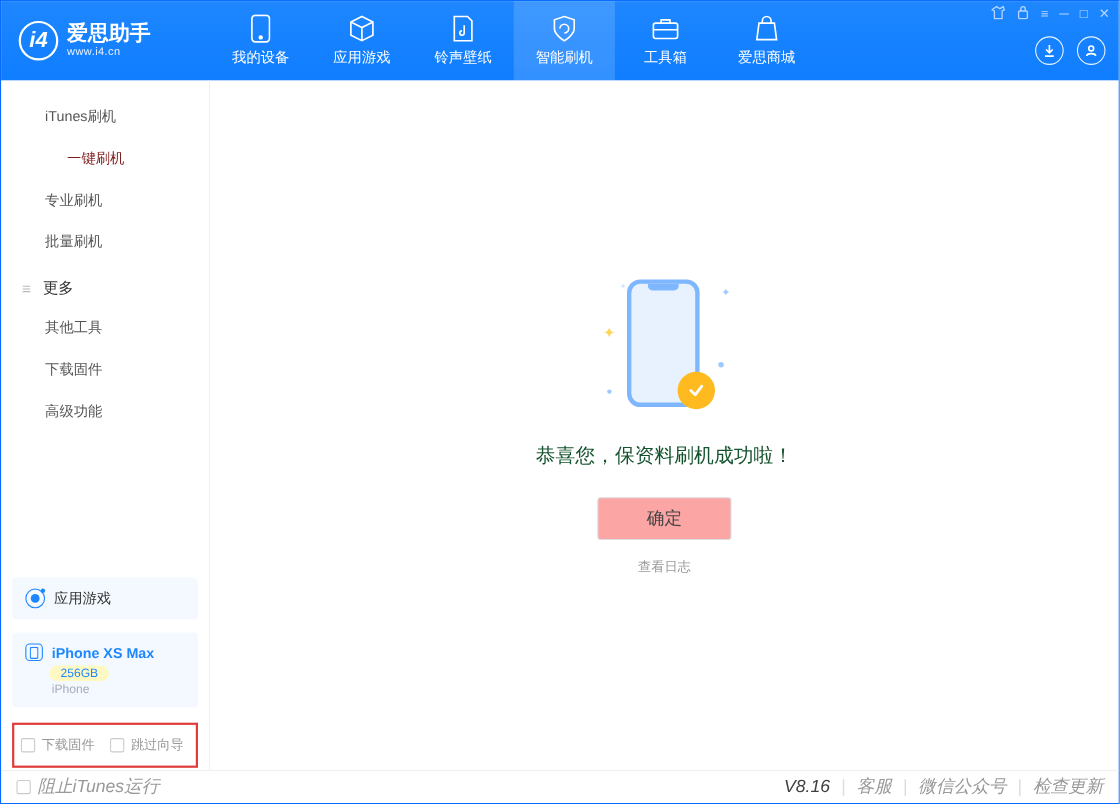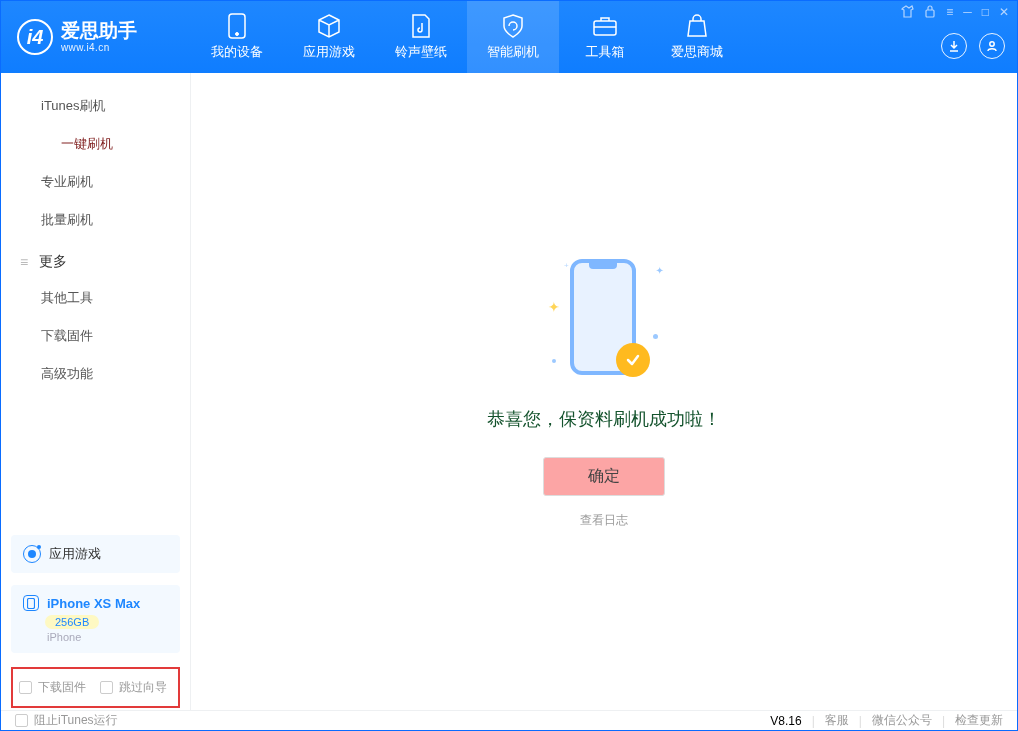--- a/index.html
+++ b/index.html
@@ -57,25 +57,25 @@
 .sparkle.s2 { right: 0px; top: 10px; font-size: 10px; color: #9cc9ff; }
 .sparkle.s3 { left: 20px; top: 6px; font-size: 8px; color: #b8d8ff; }
 .dot-b { position: absolute; width: 5px; height: 5px; background: #9cc9ff; border-radius: 50%; }
 .dot-b.d1 { right: 6px; bottom: 46px; }
 .dot-b.d2 { left: 8px; bottom: 22px; width: 4px; height: 4px; }
 
 .success-text { font-size: 18px; color: #14532d; margin: 22px 0 26px; }
 .ok-btn { border: 1px solid #ddd; background: #fca5a5; padding: 8px 44px; font-size: 16px; color: #444; border-radius: 3px; cursor: pointer; }
 .log-link { margin-top: 16px; font-size: 12px; color: #999; cursor: pointer; }
 
-.footer { height: 20px; border-top: 1px solid #eef0f2; display: flex; align-items: center; padding: 0 14px; font-size: 12px; color: #999; }
+.footer { height: 30px; border-top: 1px solid #eef0f2; display: flex; align-items: center; padding: 0 14px; font-size: 16px; color: #999; font-style: italic; }
 .footer .f-left { display: flex; align-items: center; gap: 6px; }
 .footer .f-right { margin-left: auto; display: flex; align-items: center; gap: 10px; }
 .footer .sep { color: #ddd; }
-.footer .ver { color: #000000; }
+.footer .ver { color: #404040; }
 </style>
 </head>
 <body>
 
 <div class="window">
 
   <div class="titlebar">
     <div class="logo-area">
       <div class="logo-circle">i4</div>
       <div class="logo-text">

